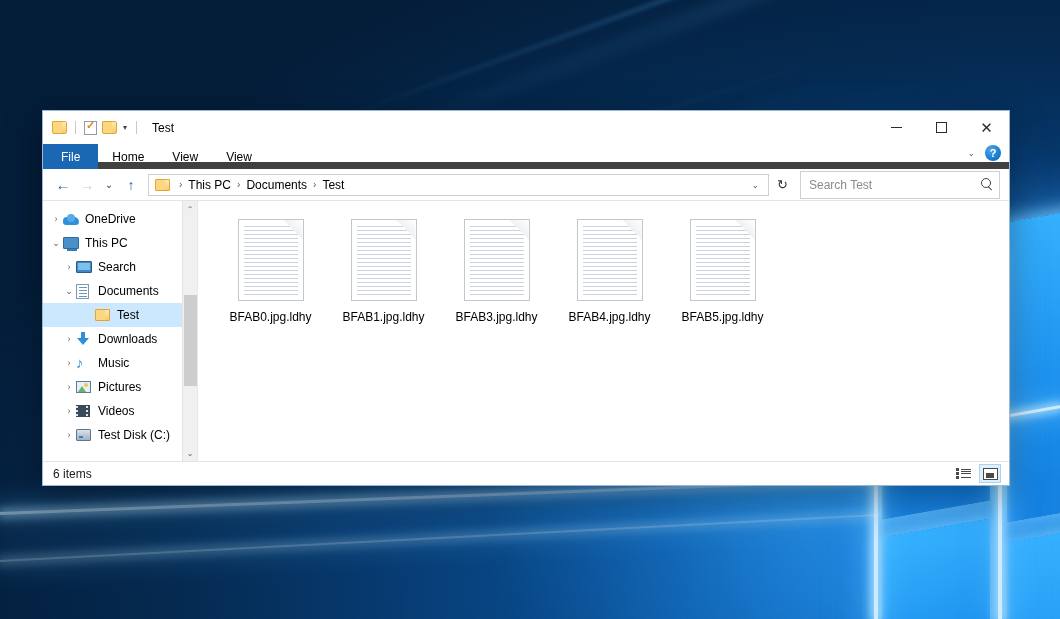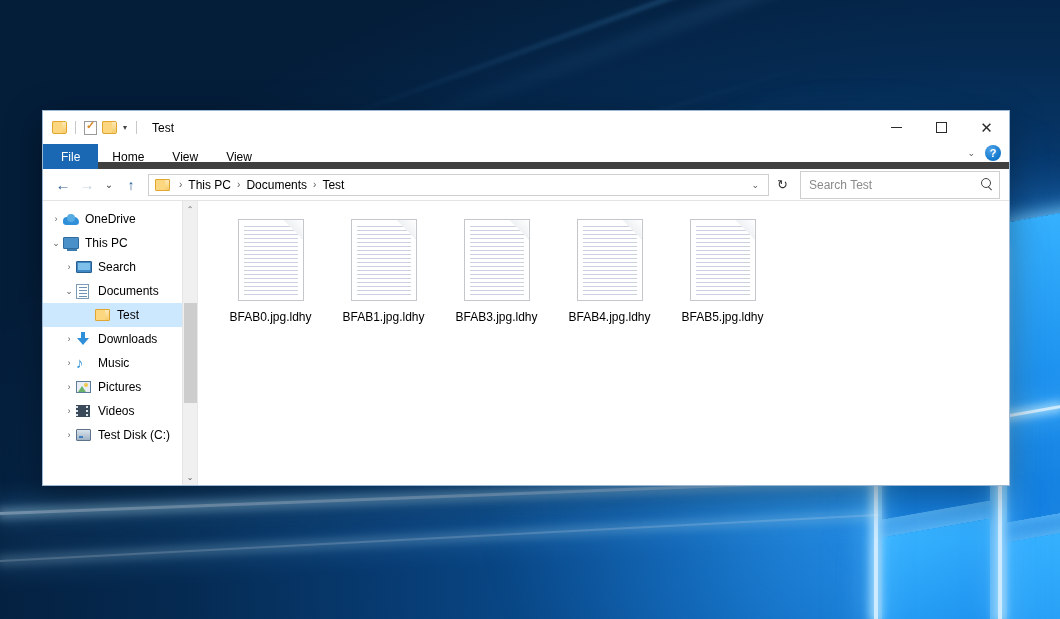--- a/index.html
+++ b/index.html
@@ -537,15 +537,26 @@
                 <div class="docfold-cover"></div>
                 <div class="docfold-tri"></div>
             </div>
             <div class="fi-name">BFAB5.jpg.ldhy</div>
           </div>
 
         </div>
       </div>
     </div>
 
+    <div class="statusbar">
+      <span>6 items</span>
+      <div class="viewbtns">
+        <div class="viewbtn">
+          <span class="vb-details"></span>
+        </div>
+        <div class="viewbtn active">
+          <span class="vb-large"></span>
+        </div>
+      </div>
+    </div>
 
   </div>
 </div>
 
 </body></html>

